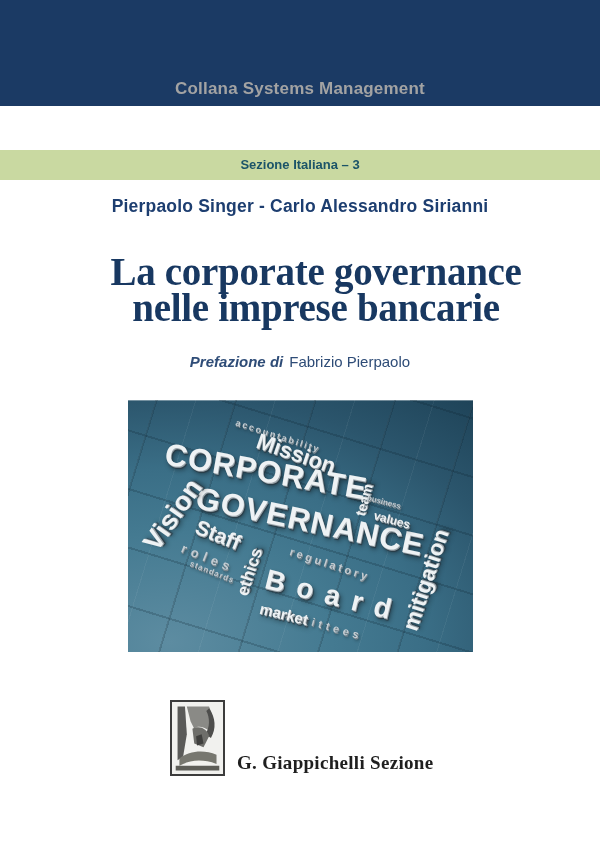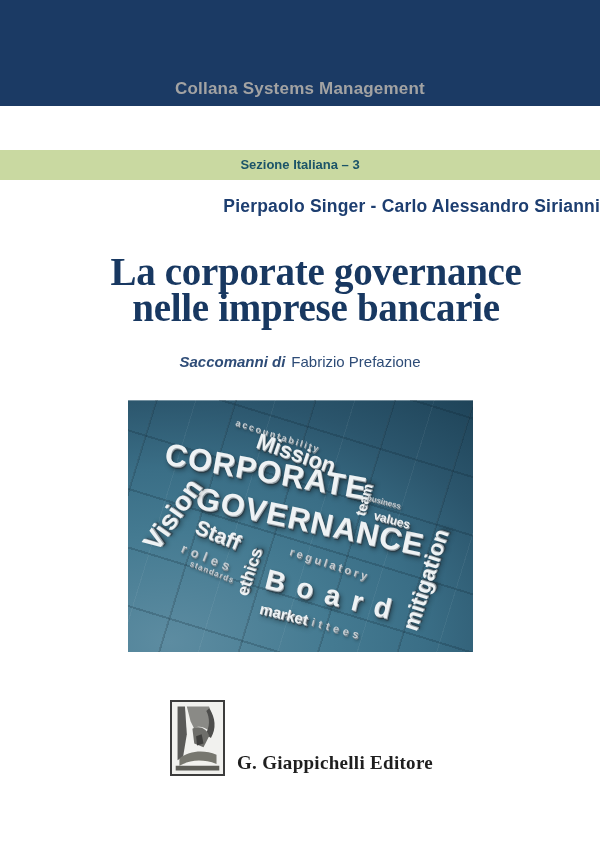--- a/index.html
+++ b/index.html
@@ -9,21 +9,21 @@
 
   
   .bar-navy{position:absolute;left:0;top:0;width:600px;height:106px;background:#1B3A64;}
   .series-label{position:absolute;left:0;bottom:7px;width:100%;text-align:center;
       color:#a3a3a3;font-size:17px;font-weight:bold;letter-spacing:.2px;}
   .bar-green{position:absolute;left:0;top:110px;width:600px;height:30px;background:#C9D9A1;margin-top:40px;}
   .section-label{position:absolute;left:0;top:0;width:100%;height:30px;line-height:30px;
       text-align:center;color:#1B5468;font-size:13px;font-weight:bold;}
 
   
-  .authors{position:absolute;left:0;top:196px;width:100%;text-align:right;
+  .authors{position:absolute;left:0;top:196px;width:100%;text-align:center;
       color:#1D3E70;font-size:17.5px;font-weight:bold;letter-spacing:.2px;}
   .title{position:absolute;left:16px;top:254px;width:100%;margin:0;text-align:center;
       color:#183861;font-size:39px;font-weight:bold;line-height:36px;letter-spacing:-.3px;font-family:Liberation Serif, serif;}
   .preface{position:absolute;left:0;top:353px;width:100%;text-align:center;
       color:#2E4C77;font-size:15px;}
   .preface em{font-weight:bold;font-style:italic;margin-right:6px;}
 
   
   .wordcloud{position:absolute;left:128px;top:400px;width:345px;height:252px;overflow:hidden;
       background:radial-gradient(135% 125% at 12% 96%, #5D8CA1 0%, #447A91 35%, #3A6E86 55%, #2B556C 78%, #1F4459 100%);
@@ -59,21 +59,21 @@
   </div>
 
   <div class="bar-green">
     <div class="section-label">Sezione Italiana – 3</div>
   </div>
 
   <div class="authors">Pierpaolo Singer - Carlo Alessandro Sirianni</div>
 
   <h1 class="title"><span>La corporate governance</span><br><span>nelle imprese bancarie</span></h1>
 
-  <div class="preface"><em>Saccomanni di</em><span>Fabrizio Prefazione</span></div>
+  <div class="preface"><em>Prefazione di</em><span>Fabrizio Pierpaolo</span></div>
 
   <div class="wordcloud">
     <div class="wc-grid"></div>
     <div class="wc-words">
         <span class="wc-word dim" style="left: 150px; top: 36px; font-size: 9px; letter-spacing: 2px; transform: translate(-50%, -50%) rotate(18deg);">accountability</span>
         <span class="wc-word" style="left: 168px; top: 54px; font-size: 22px; transform: translate(-50%, -50%) rotate(19deg);">Mission</span>
         <span class="wc-word" style="left: 138px; top: 72px; font-size: 31px; letter-spacing: 1px; transform: translate(-50%, -50%) rotate(10deg);">CORPORATE</span>
         <span class="wc-word" style="left: 182px; top: 122px; font-size: 31px; letter-spacing: 1px; transform: translate(-50%, -50%) rotate(12deg);">GOVERNANCE</span>
         <span class="wc-word" style="left: 45px; top: 115px; font-size: 27px; transform: translate(-50%, -50%) rotate(-55deg);">Vision</span>
         <span class="wc-word" style="left: 90px; top: 135px; font-size: 21px; transform: translate(-50%, -50%) rotate(22deg);">Staff</span>
@@ -97,16 +97,16 @@
         <rect x="1" y="1" width="53" height="74" fill="#F1F1EE" stroke="none"></rect>
         <path d="M6,4 L14,4 L16,34 L12,58 L6,62 Z" fill="#5A5A58"></path>
         <path d="M16,4 L40,4 C44,14 45,22 40,30 C34,26 28,24 24,28 L20,20 Z" fill="#8A8A86"></path>
         <path d="M40,6 C47,16 48,28 42,38 L36,34 C41,27 41,16 37,9 Z" fill="#4E4E4C"></path>
         <path d="M22,28 C30,24 38,28 40,36 L34,48 L24,44 Z" fill="#6E6E6A"></path>
         <path d="M8,60 C18,52 34,50 48,56 L48,66 C32,60 18,62 8,68 Z" fill="#77776F"></path>
         <path d="M4,68 L51,68 L51,73 L4,73 Z" fill="#5E5E58"></path>
         <path d="M26,36 L32,34 L34,44 L27,46 Z" fill="#3F3F3D"></path>
       </svg>
     </div>
-    <div class="pubname">G. Giappichelli Editore</div>
+    <div class="pubname">G. Giappichelli Sezione</div>
   </div>
 
 </div>
 
 </body></html>

